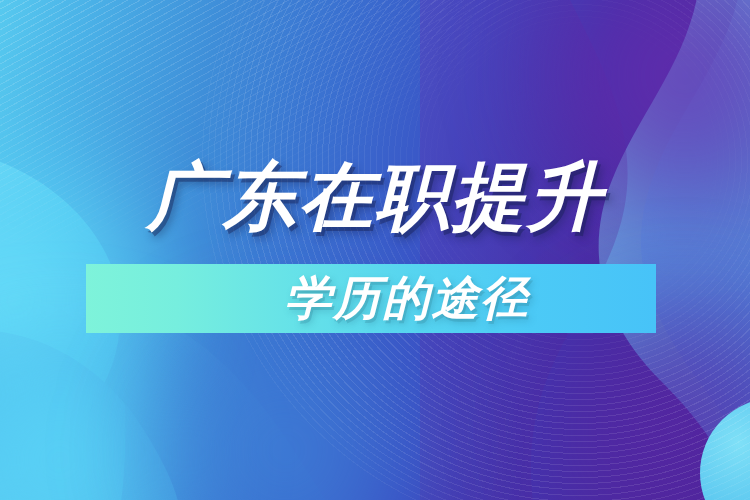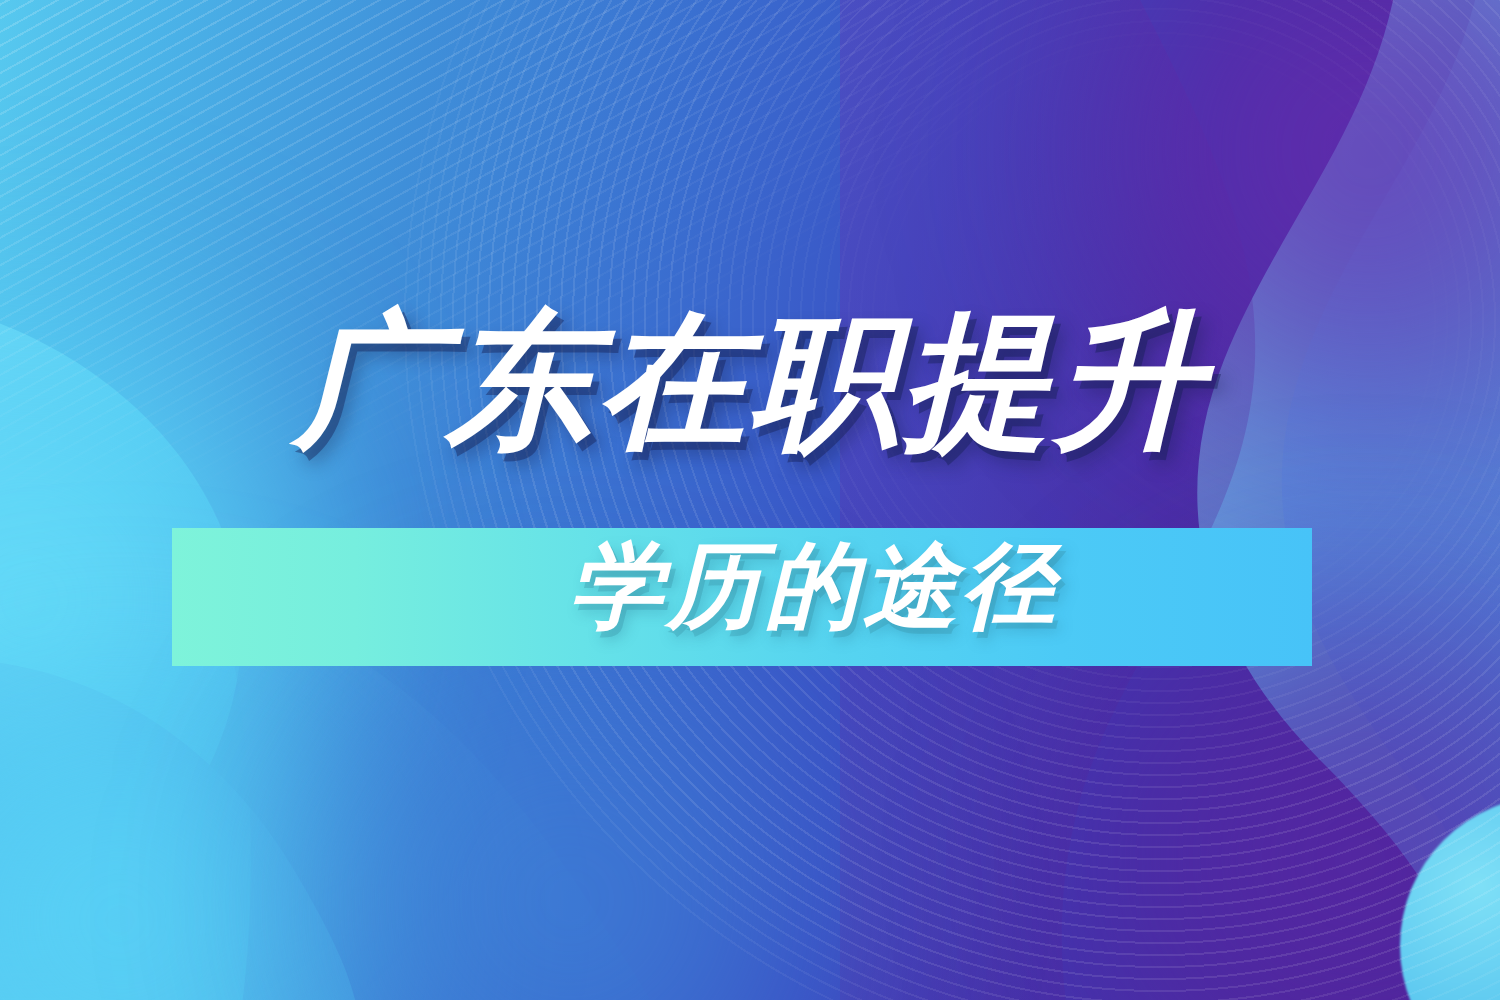--- a/index.html
+++ b/index.html
@@ -5,21 +5,21 @@
   html, body {
     margin: 0;
     padding: 0;
     background: #1b1b24;
   }
   #banner {
     position: relative;
     width: 750px;
     height: 500px;
     overflow: hidden;
-    font-family: Liberation Mono, monospace;
+    font-family: Liberation Sans, sans-serif;
     
     background: linear-gradient(100deg,
         #57c9ef 0%,
         #4bb3e8 10%,
         #3f8fd9 26%,
         #3a6fd0 42%,
         #3a4fc4 58%,
         #4433ad 74%,
         #4d2a9e 88%,
         #4e2596 100%);

